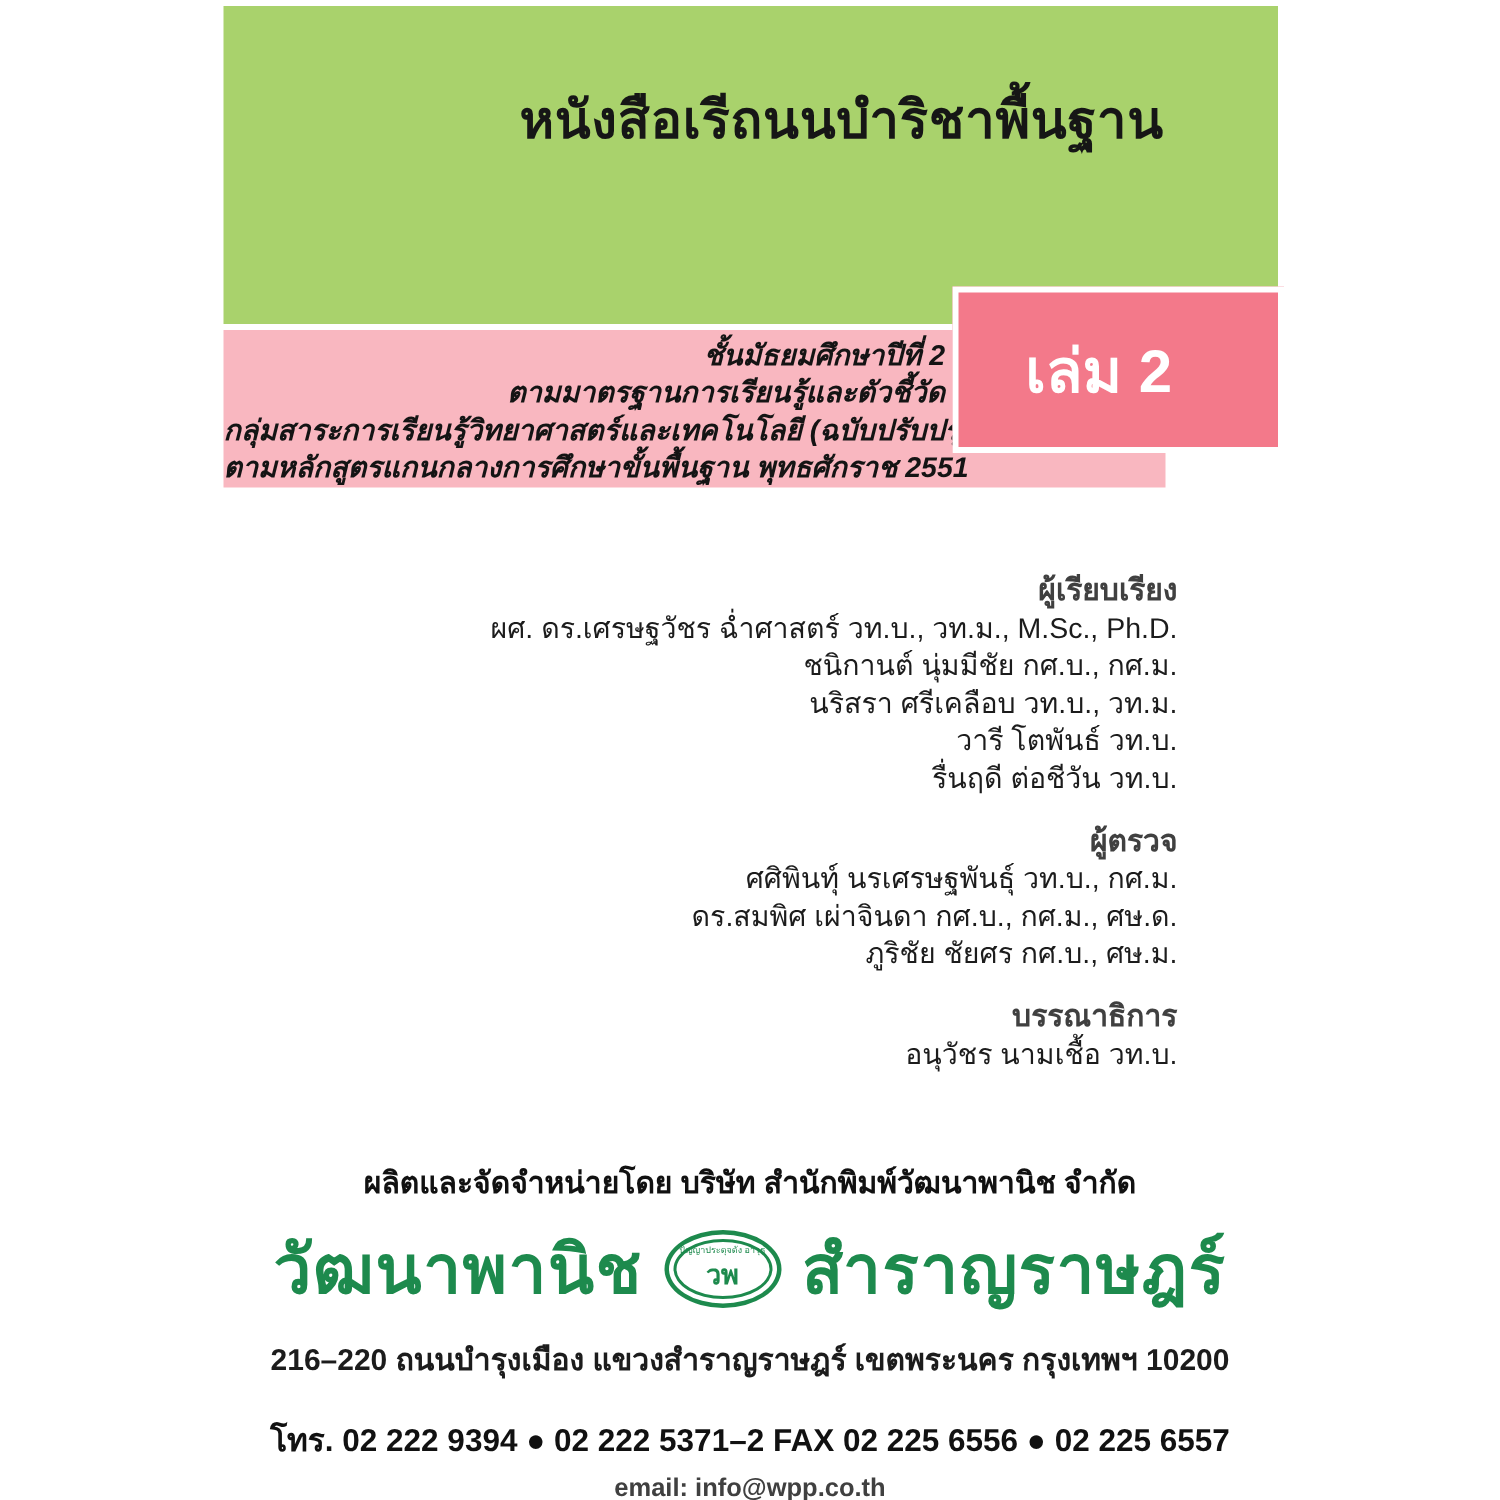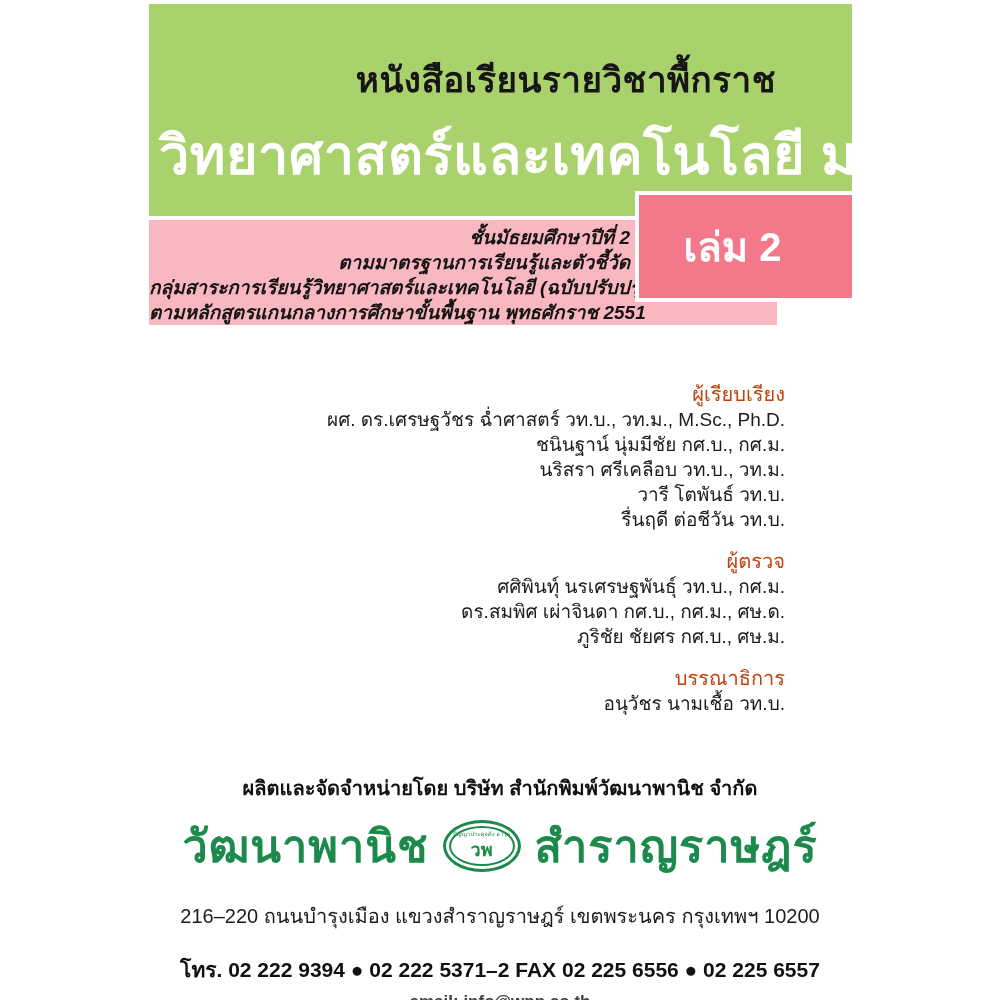--- a/index.html
+++ b/index.html
@@ -48,21 +48,21 @@
   .band-pink .sub-line{
     font-size:19px;line-height:25px;font-weight:600;color:#141414;
     white-space:nowrap;
   }
   
   .credits{
     position:absolute;top:381px;right:215px;
     text-align:right;
   }
   .credit-heading{
-    font-size:20px;font-weight:400;color:#c2410c;line-height:26px;
+    font-size:20px;font-weight:700;color:#404040;line-height:26px;
     white-space:nowrap;
   }
   .credit-line{
     font-size:19px;font-weight:400;color:#1c1c1c;line-height:25px;
     white-space:nowrap;
   }
   .credit-group{margin:0;}
   .credit-group + .credit-group{margin-top:16px;}
   
   .footer{
@@ -85,56 +85,55 @@
     display:flex;align-items:center;justify-content:center;
   }
   .logo-badge-inner{
     position:absolute;left:3px;top:3px;right:3px;bottom:3px;
     border:2px solid #1d8a4d;border-radius:50%;
     display:flex;flex-direction:column;align-items:center;justify-content:center;
   }
   .badge-motto{font-size:6px;line-height:7px;color:#1d8a4d;white-space:nowrap;}
   .badge-initials{font-size:18px;line-height:24px;font-weight:700;color:#1d8a4d;}
   .address-line{
-    margin-top:18px;font-size:20px;font-weight:400;color:#1c1c1c;white-space:nowrap;
+    margin-top:8px;font-size:20px;font-weight:700;color:#1c1c1c;white-space:nowrap;
   }
   .phone-line{
     margin-top:21px;font-size:21px;font-weight:700;color:#111;white-space:nowrap;
   }
   .email-line{
     margin-top:6px;font-size:17px;font-weight:700;color:#404040;white-space:nowrap;
   }
 </style>
 </head>
 <body>
 
 <div class="page">
 
   <div class="band-green">
-    <div class="series-label">หนังสือเรียนรายวิชาพื้กราช</div>
-    <div class="main-title">วิทยาศาสตร์และเทคโนโลยี ม.2</div>
+    <div class="series-label">หนังสือเรีถนนบำริชาพื้นฐาน</div>
   </div>
 
   <div class="band-pink">
     <div class="sub-line">ชั้นมัธยมศึกษาปีที่ 2</div>
     <div class="sub-line">ตามมาตรฐานการเรียนรู้และตัวชี้วัด</div>
     <div class="sub-line">กลุ่มสาระการเรียนรู้วิทยาศาสตร์และเทคโนโลยี (ฉบับปรับปรุง พ.ศ. 2560)</div>
     <div class="sub-line">ตามหลักสูตรแกนกลางการศึกษาขั้นพื้นฐาน พุทธศักราช 2551</div>
   </div>
 
   <div class="volume-box">
     <span class="volume-label">เล่ม 2</span>
   </div>
 
   <div class="credits">
 
     <div class="credit-group">
       <div class="credit-heading">ผู้เรียบเรียง</div>
       <div class="credit-line">ผศ. ดร.เศรษฐวัชร  ฉ่ำศาสตร์  วท.บ., วท.ม., M.Sc., Ph.D.</div>
-      <div class="credit-line">ชนินฐาน์  นุ่มมีชัย  กศ.บ., กศ.ม.</div>
+      <div class="credit-line">ชนิกานต์  นุ่มมีชัย  กศ.บ., กศ.ม.</div>
       <div class="credit-line">นริสรา  ศรีเคลือบ  วท.บ., วท.ม.</div>
       <div class="credit-line">วารี  โตพันธ์  วท.บ.</div>
       <div class="credit-line">รื่นฤดี  ต่อชีวัน  วท.บ.</div>
     </div>
 
     <div class="credit-group">
       <div class="credit-heading">ผู้ตรวจ</div>
       <div class="credit-line">ศศิพินทุ์  นรเศรษฐพันธุ์  วท.บ., กศ.ม.</div>
       <div class="credit-line">ดร.สมพิศ  เผ่าจินดา  กศ.บ., กศ.ม., ศษ.ด.</div>
       <div class="credit-line">ภูริชัย ชัยศร กศ.บ., ศษ.ม.</div>

